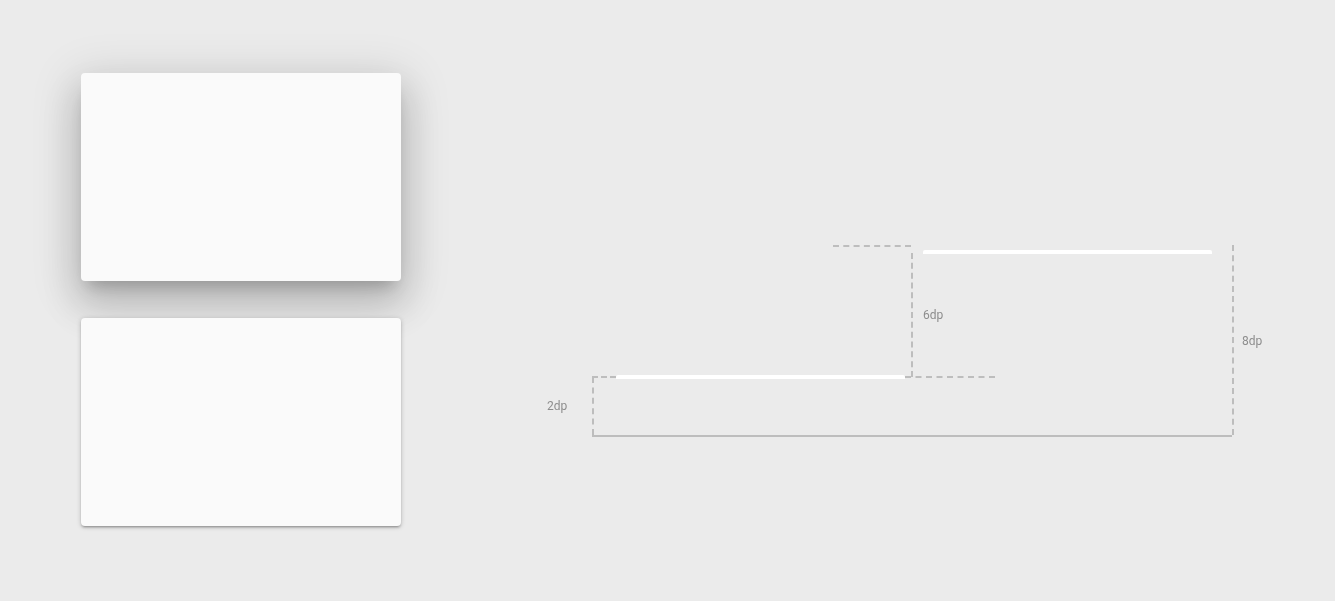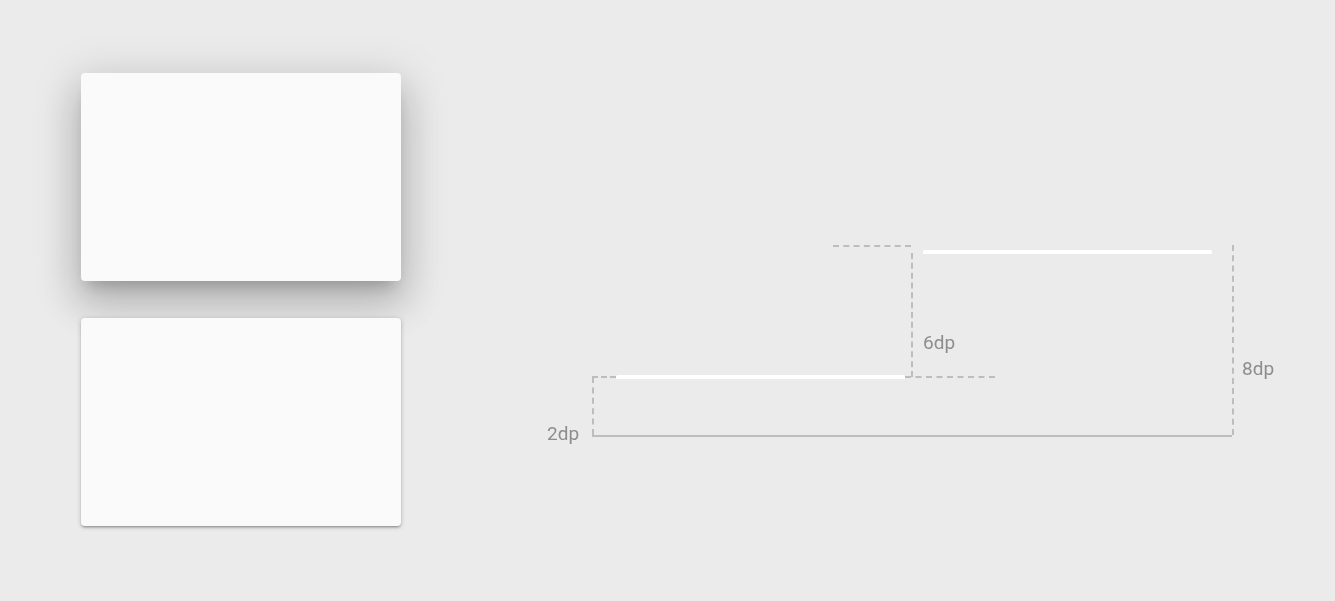--- a/index.html
+++ b/index.html
@@ -121,24 +121,23 @@
     .surface.upper {
       left: 380px;
       top: 5px;
       width: 289px;
     }
 
     
     .label {
       position: absolute;
       color: #8d8d8d;
-      font-size: 19px;
+      font-size: 12px;
       line-height: 20px;
       white-space: nowrap;
-      margin-top: 28px;
     }
     .label-2dp { left: 4px;   top: 151px; text-align: center; }
     .label-6dp { left: 380px; top: 60px;  }
     .label-8dp { left: 699px; top: 86px;  }
   </style>
 </head>
 <body>
 
 <div class="card card-top"></div>
 

